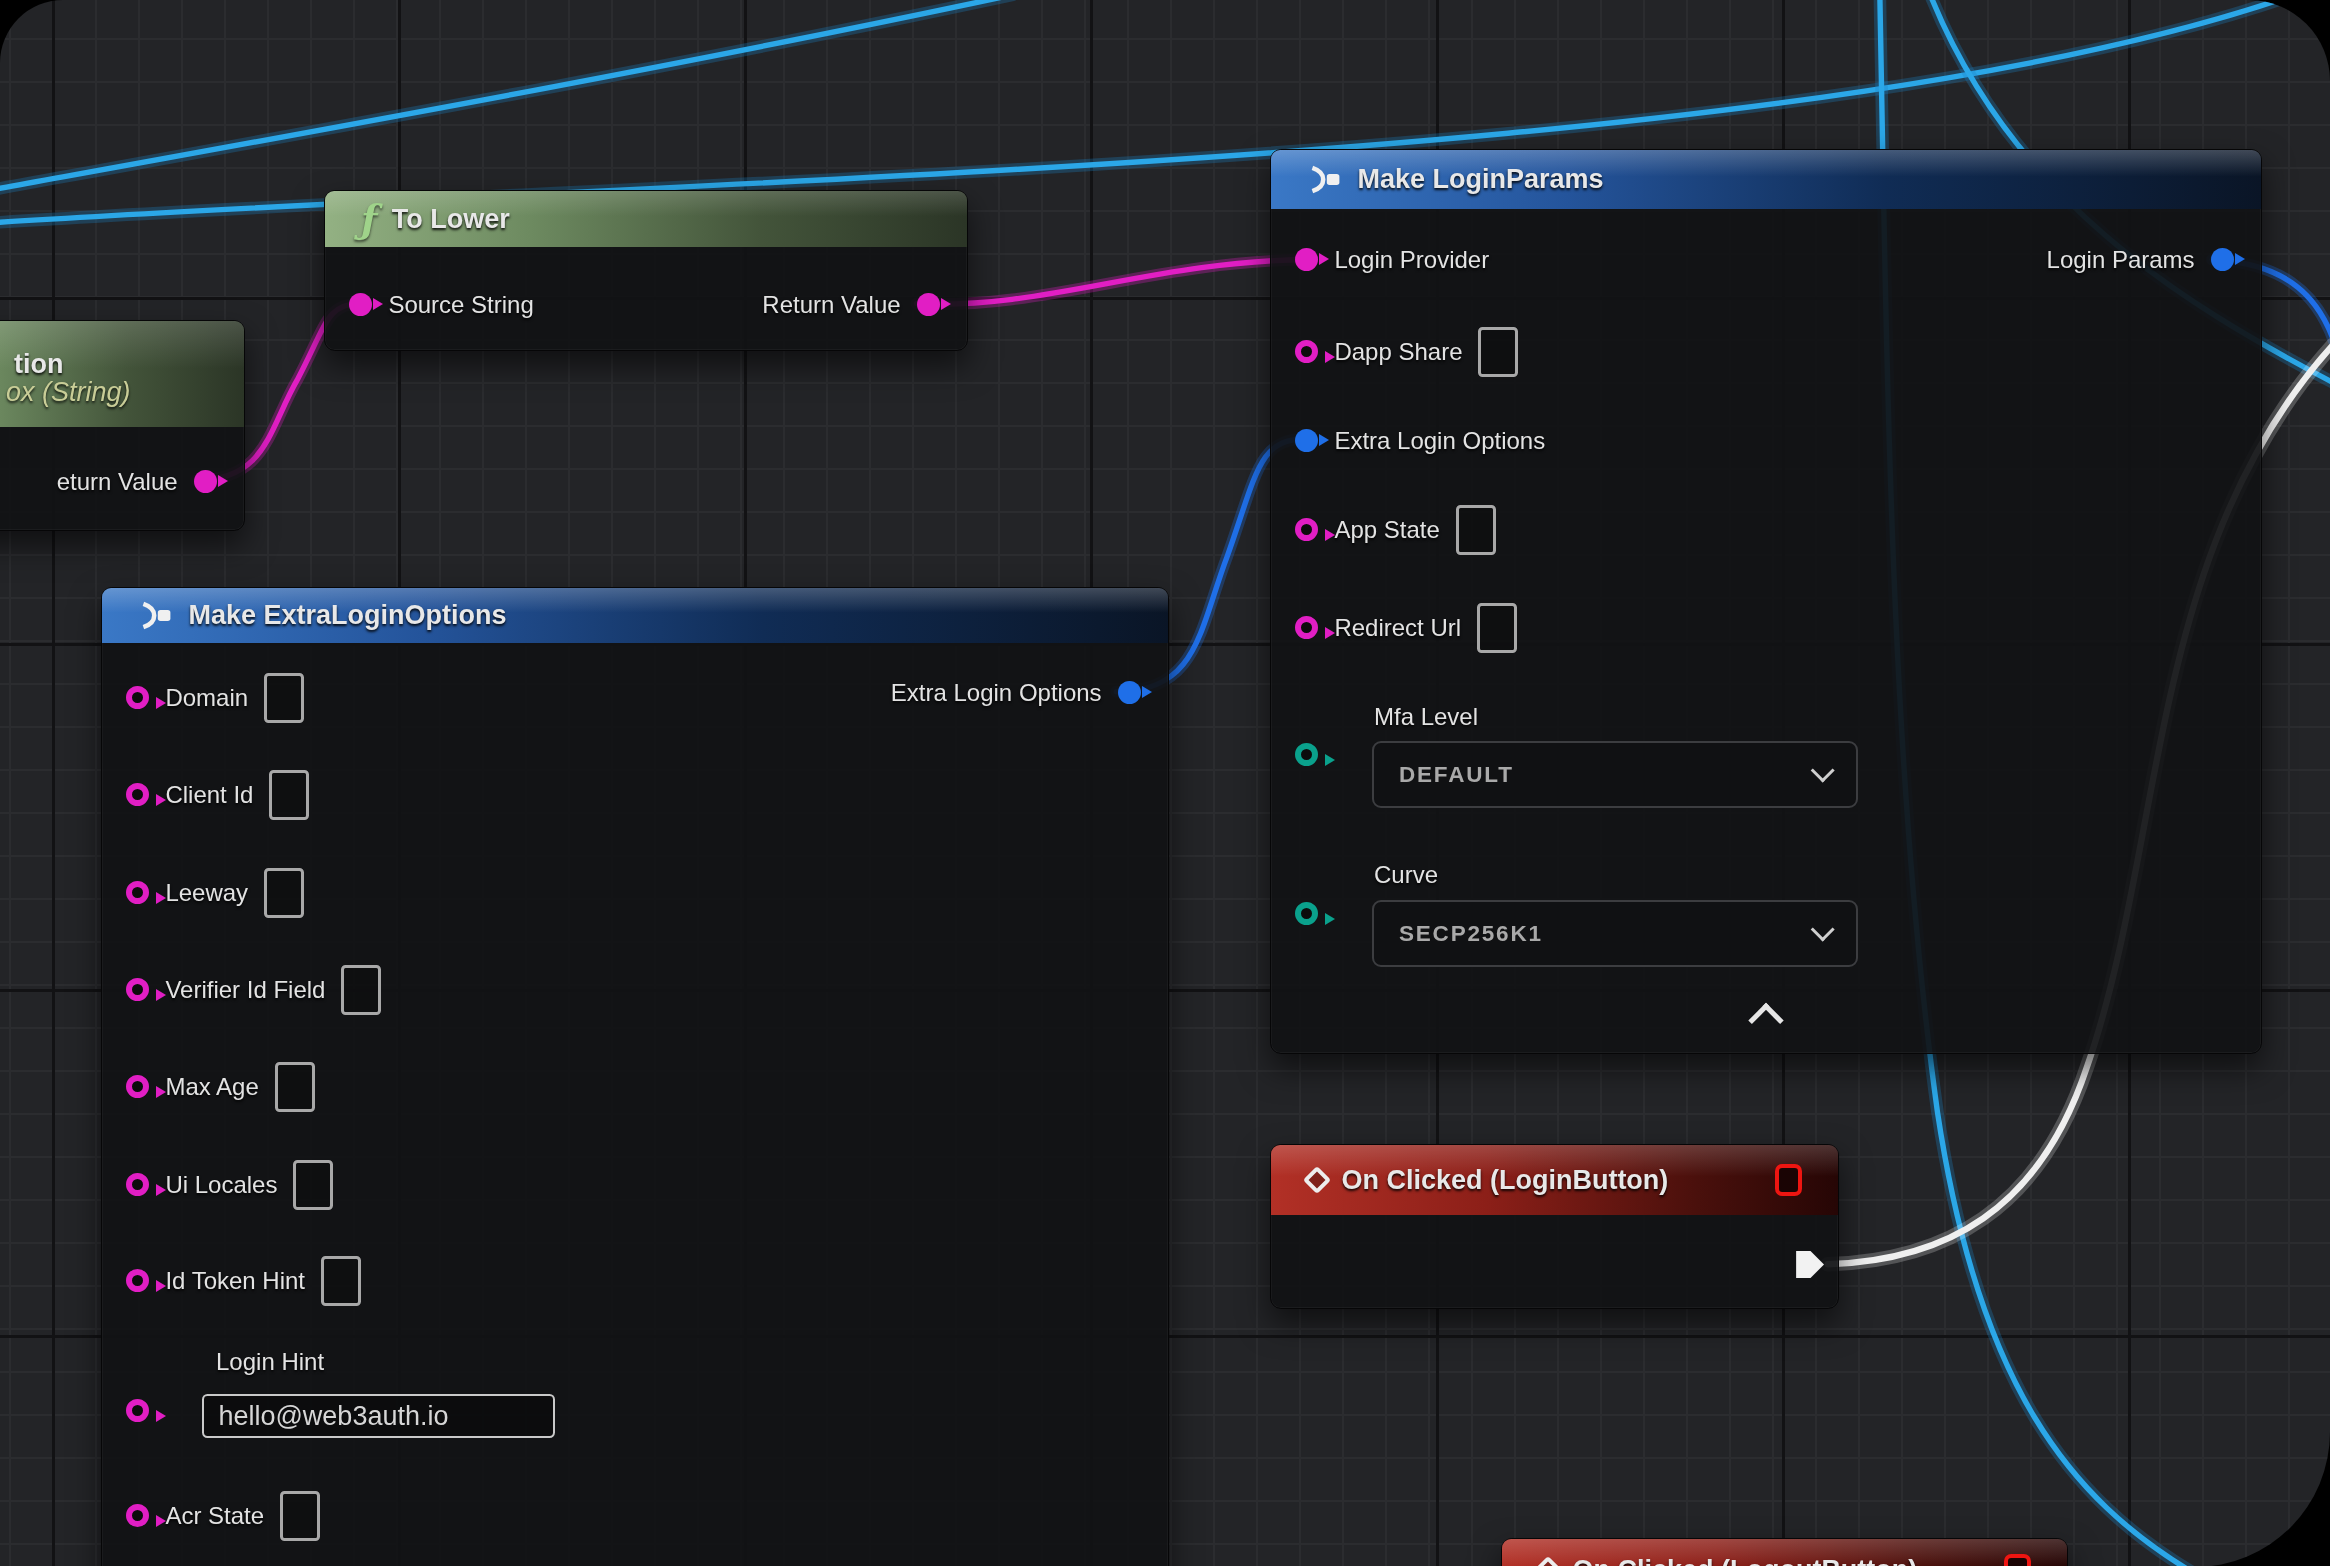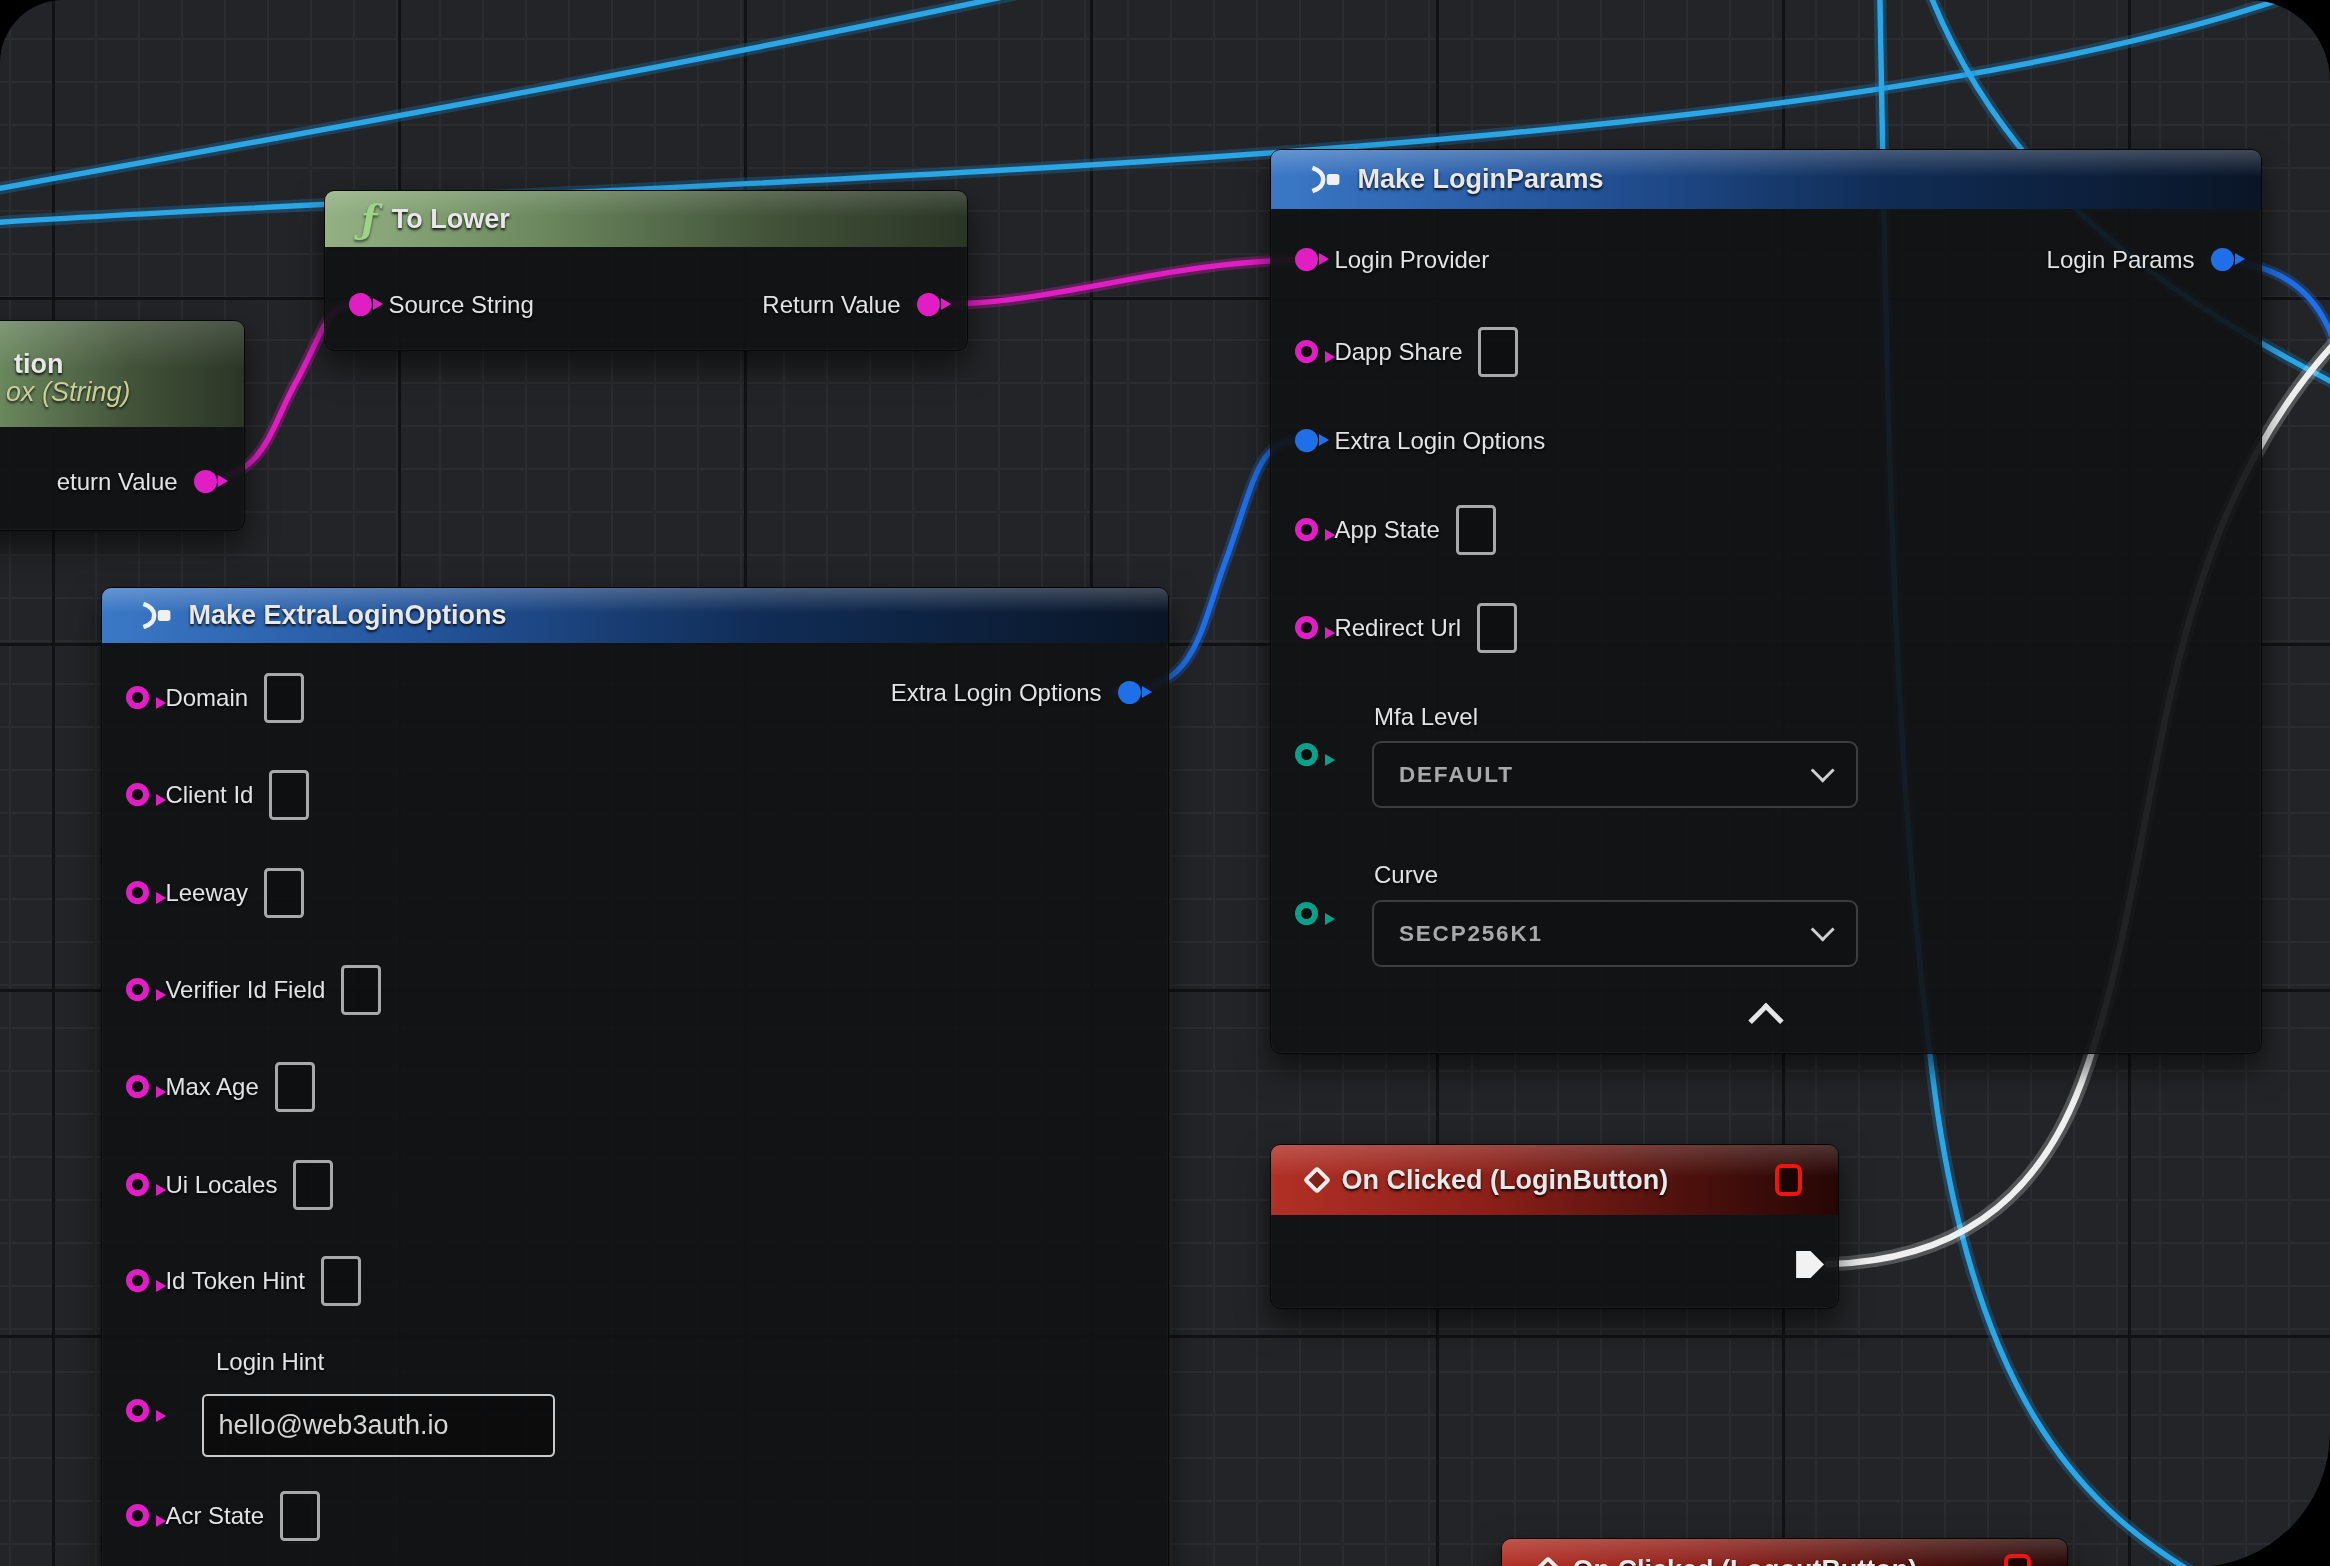--- a/index.html
+++ b/index.html
@@ -168,21 +168,21 @@
     </div>
     <div class="row" style="top:669px;">
       <span class="pin h mag"></span>
       <span class="plabel">Id Token Hint</span>
       <span class="box"></span>
     </div>
     <div class="sublabel" style="left:114px;top:760px;">Login Hint</div>
     <div class="row" style="top:799px;">
       <span class="pin h mag"></span>
     </div>
-    <div class="lhfield" style="left:100px;top:806px;width:353px;height:63px;">
+    <div class="lhfield" style="left:100px;top:806px;width:353px;height:44px;">
       <span>hello@web3auth.io</span>
     </div>
     <div class="row" style="top:904px;">
       <span class="pin h mag"></span>
       <span class="plabel">Acr State</span>
       <span class="box"></span>
     </div>
   </div>
 
   <div class="node" style="left:1270px;top:149px;width:990px;height:903px;">

